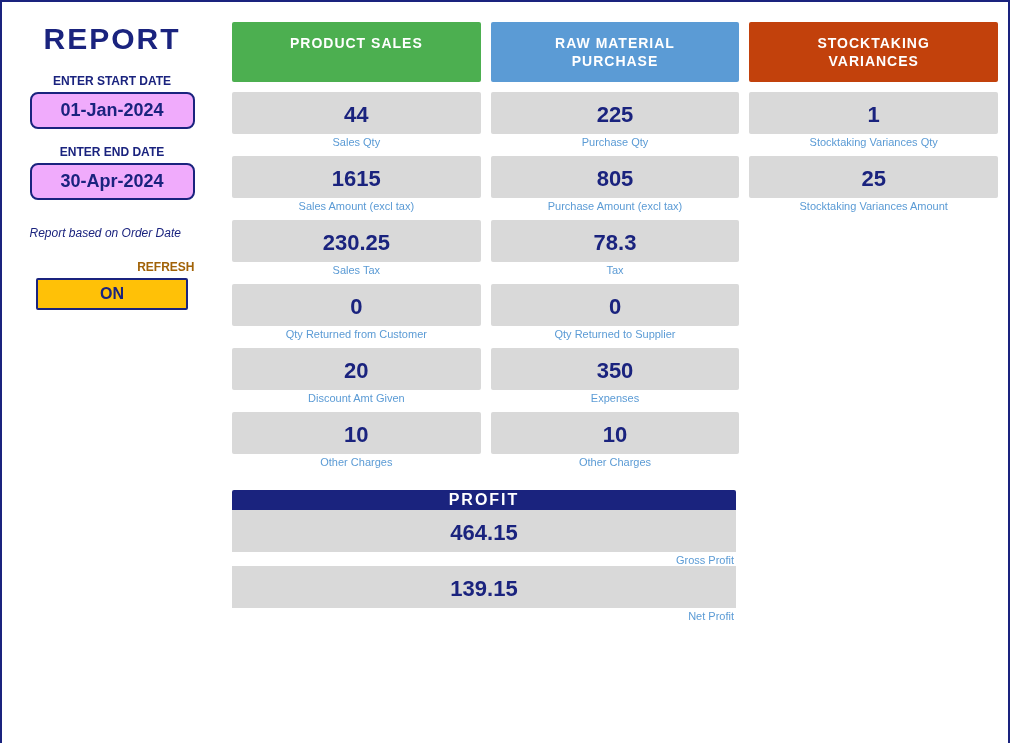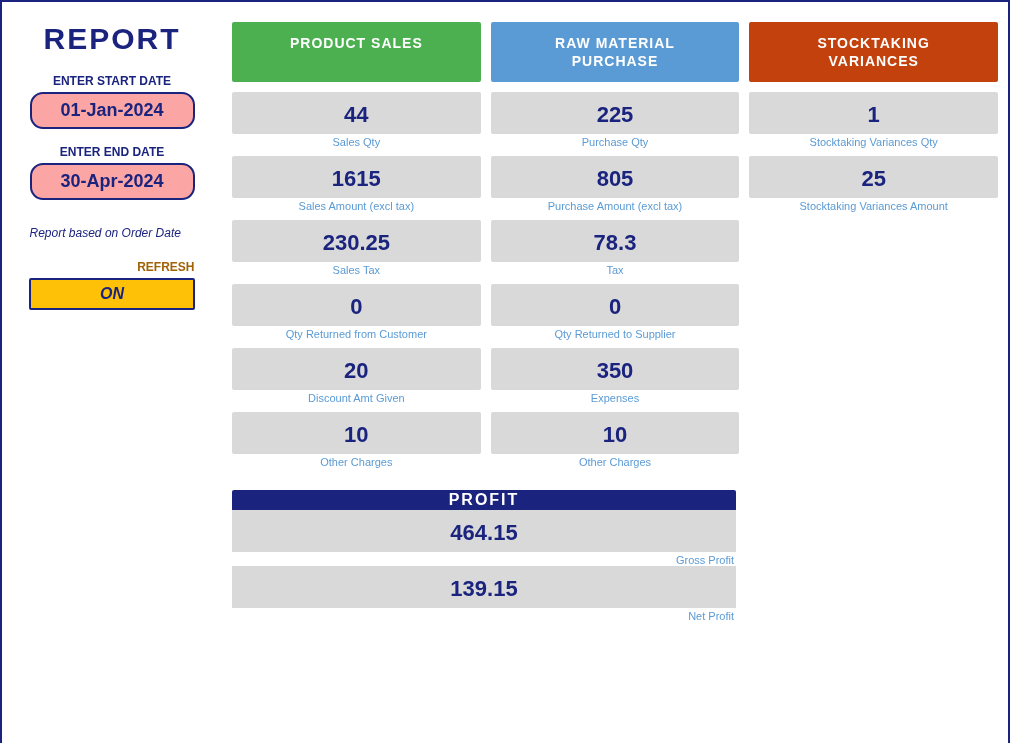--- a/index.html
+++ b/index.html
@@ -37,30 +37,30 @@
       text-align: center;
     }
     .label-text {
       color: #1a237e;
       font-size: 12px;
       font-weight: bold;
       margin-bottom: 4px;
       text-align: center;
     }
     .date-box {
-      background: #fca5a5;
+      background: #f0abfc;
       border: 2px solid #1a237e;
       color: #1a237e;
       font-size: 18px;
       font-weight: bold;
       width: 165px;
       text-align: center;
       padding: 6px 10px;
       margin-bottom: 16px;
-      border-radius: 13px;
+      border-radius: 8px;
     }
     .report-note {
       color: #1a237e;
       font-style: italic;
       font-size: 12px;
       margin-top: 10px;
       margin-bottom: 20px;
       text-align: left;
       width: 165px;
     }
@@ -71,26 +71,25 @@
       margin-bottom: 4px;
       text-align: right;
       width: 165px;
     }
     .on-box {
       background: #FFC107;
       border: 2px solid #1a237e;
       color: #1a237e;
       font-size: 16px;
       font-weight: bold;
-      width: 166px;
+      width: 152px;
       text-align: center;
       padding: 5px 10px;
       border-radius: 2px;
       cursor: pointer;
-      font-style: italic;
     }
     
     .main-area {
       flex: 1;
       display: flex;
       flex-direction: column;
       padding-left: 10px;
       padding-top: 10px;
     }
     

